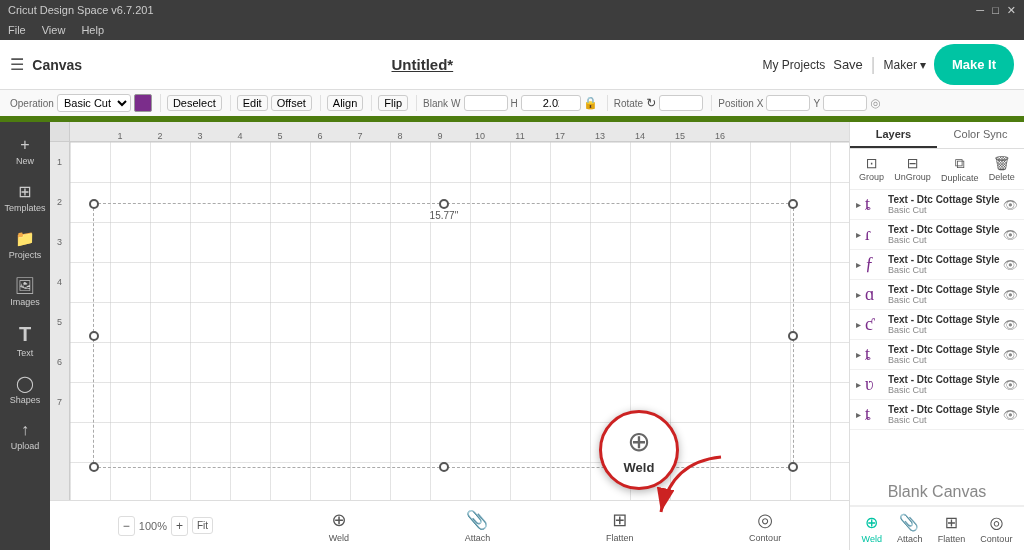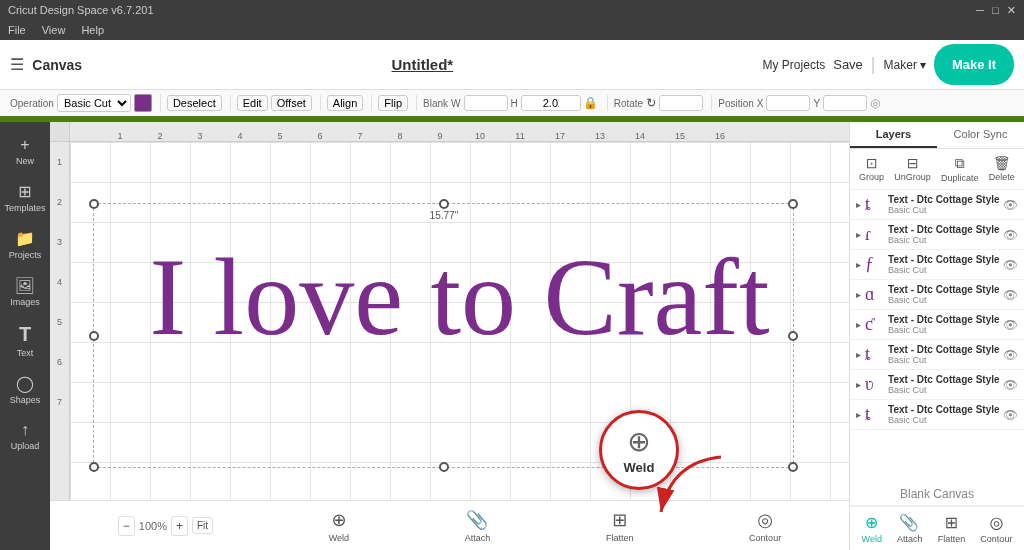--- a/index.html
+++ b/index.html
@@ -413,21 +413,21 @@
       cursor: pointer;
       gap: 3px;
     }
     .layer-expand { color: #666; font-size: 10px; margin-right: 1px; }
     .layer-icon { font-size: 16px; color: #7b2d8b; width: 20px; flex-shrink: 0; }
     .layer-info { flex: 1; overflow: hidden; }
     .layer-name { font-weight: bold; color: #333; font-size: 10px; white-space: nowrap; overflow: hidden; text-overflow: ellipsis; }
     .layer-sub { color: #888; font-size: 9px; }
     .layer-eye { color: #888; font-size: 12px; cursor: pointer; }
     .blank-canvas-label {
-      font-size: 12px;
+      font-size: 16px;
       color: #888;
       text-align: center;
       padding: 4px;
       border-bottom: 1px solid #eee;
     }
     .bottom-panel-btns {
       display: flex;
       justify-content: space-around;
       padding: 6px 4px;
       border-top: 1px solid #eee;
@@ -602,21 +602,20 @@
         <div class="selection-handle sh-tc"></div>
         <div class="selection-handle sh-tr"></div>
         <div class="selection-handle sh-ml"></div>
         <div class="selection-handle sh-mr"></div>
         <div class="selection-handle sh-bl"></div>
         <div class="selection-handle sh-bc"></div>
         <div class="selection-handle sh-br"></div>
         <div class="dimension-label">15.77"</div>
       </div>
 
-      <div class="canvas-text">I love to Craft</div>
     </div>
 
     <div class="weld-container">
       <div class="weld-circle">
         <span class="weld-icon">⊕</span>
         <span class="weld-label">Weld</span>
       </div>
     </div>
 
     <div style="position:absolute; bottom:25px; right:118px; z-index:10;">

